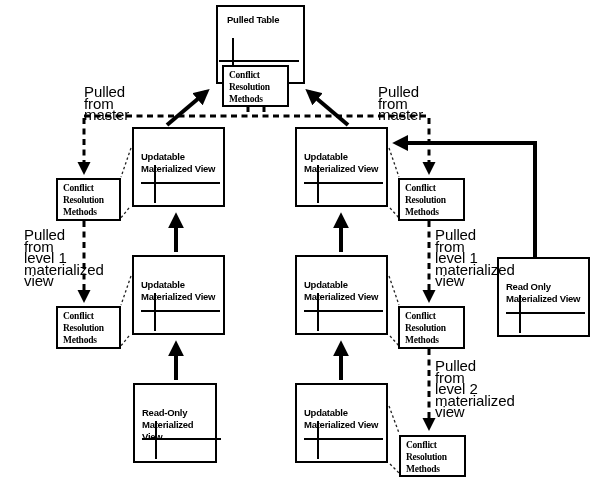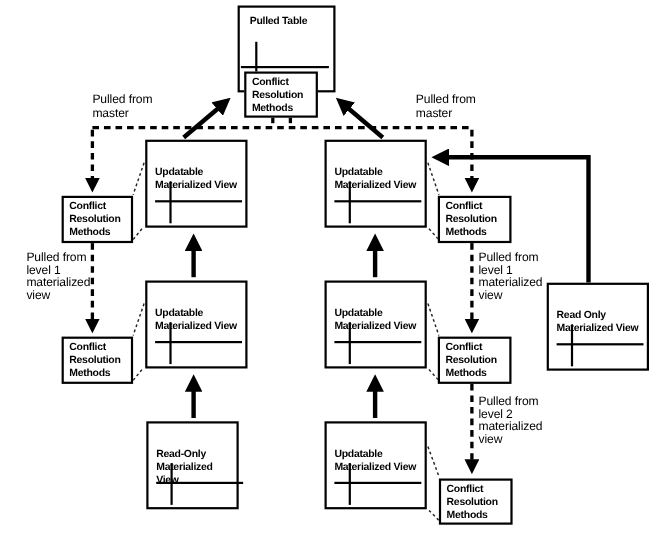--- a/index.html
+++ b/index.html
@@ -11,29 +11,29 @@
   .box {
     position:absolute; box-sizing:border-box; background:#ffffff;
     border:2px solid #000000; z-index:2;
   }
   .box .title {
     display:block; font-weight:bold; color:#000000;
     font-size:9.5px; line-height:12px; letter-spacing:-0.25px;
     padding:22px 2px 0 7px;
   }
   .box.master .title { padding:7px 2px 0 9px; }
-  .box.crm .title { padding:2px 1px 0 5px; }
+  .box.crm .title { padding:2px 1px 0 5px;font-family:Liberation Serif, serif; }
   .icon-v, .icon-h { position:absolute; background:#000000; }
   .vbox .icon-v { left:20px; top:36px; width:1.5px; height:38px; }
   .vbox .icon-h { left:7px;  top:53px; width:79px; height:1.5px; }
   .box.master .icon-v { left:14px; top:31px; width:1.5px; height:29px; }
   .box.master .icon-h { left:1px;  top:53px; width:80px; height:1.5px; }
   .flow-label {
     position:absolute; z-index:2; color:#000000;
-    font-size:11px; line-height:11.5px; white-space:pre-line; letter-spacing:-0.1px;
+    font-size:15px; line-height:11.5px; white-space:pre-line; letter-spacing:-0.1px;
   }
 </style>
 </head>
 <body>
 
 <div id="canvas">
 
   <svg id="wires" width="600" height="488" viewBox="0 0 600 488">
     <defs>
       <marker id="ah" viewBox="0 0 10 10" refX="7" refY="5" markerWidth="4" markerHeight="4" orient="auto">

